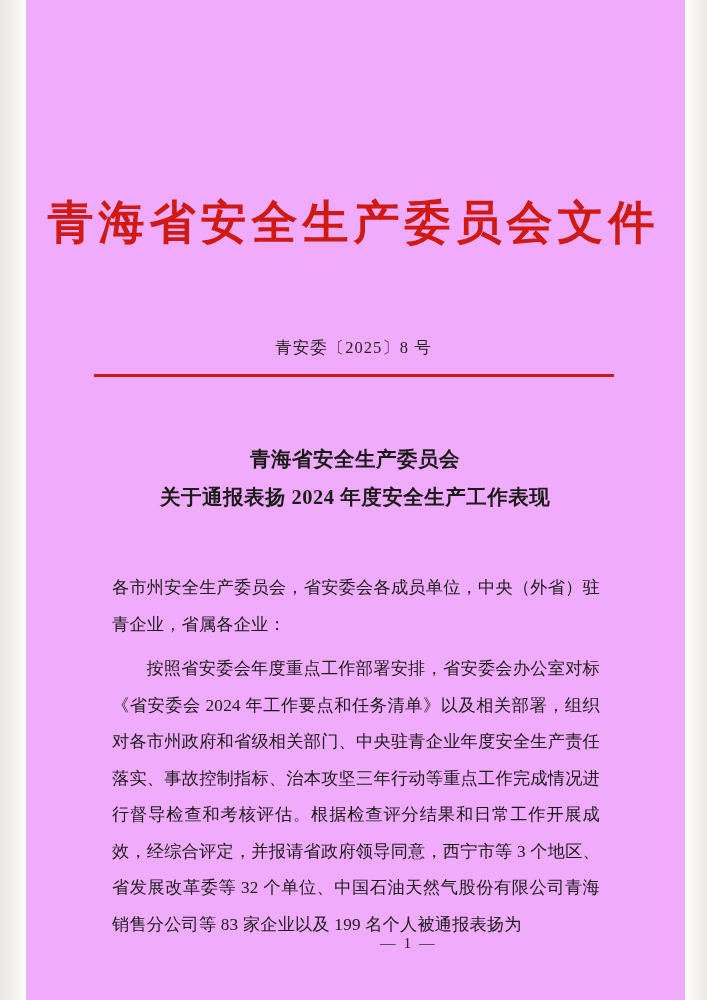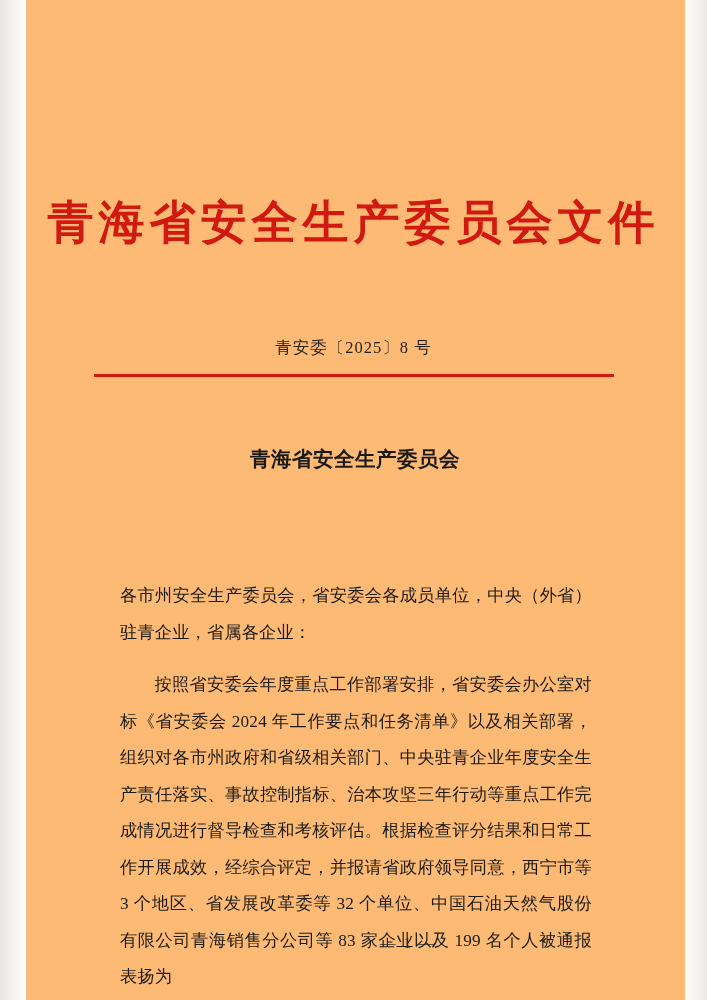--- a/index.html
+++ b/index.html
@@ -10,21 +10,21 @@
     width: 707px;
     height: 1000px;
     background: #ffffff;
     font-family: "Liberation Serif", serif;
     overflow: hidden;
   }
   .page {
     position: relative;
     width: 707px;
     height: 1000px;
-    background: #fdba74;
+    background: #f0abfc;
     box-sizing: border-box;
   }
   
   .page::before {
     content: "";
     position: absolute;
     left: 0; top: 0; bottom: 0;
     width: 26px;
     background: linear-gradient(to right, #e9e7e2 0%, #fdfdfb 100%);
     pointer-events: none;
@@ -92,21 +92,21 @@
     top: 562px;
     left: 104px;
     width: 504px;
     font-size: 17.2px;
     color: #1b1a18;
     line-height: 36.5px;
     letter-spacing: 0.2px;
     text-align: justify;
   }
   .body-text p {
-    margin: 16px;
+    margin: 8px;
   }
   .body-text p.indent {
     text-indent: 2em;
   }
 
   .page-number {
     position: absolute;
     bottom: 48px;
     left: 0;
     width: 707px;
@@ -127,20 +127,21 @@
 <div class="page">
 
   <div class="doc-title">青海省安全生产委员会文件</div>
 
   <div class="doc-number">青安委〔2025〕8 号</div>
 
   <div class="red-rule"></div>
 
   <div class="subject">
     <span class="ln">青海省安全生产委员会</span>
+    <span class="ln">关于通报表扬 2024 年度安全生产工作表现</span>
   </div>
 
   <div class="body-text">
     <p>各市州安全生产委员会，省安委会各成员单位，中央（外省）驻青企业，省属各企业：</p>
     <p class="indent">按照省安委会年度重点工作部署安排，省安委会办公室对标《省安委会 2024 年工作要点和任务清单》以及相关部署，组织对各市州政府和省级相关部门、中央驻青企业年度安全生产责任落实、事故控制指标、治本攻坚三年行动等重点工作完成情况进行督导检查和考核评估。根据检查评分结果和日常工作开展成效，经综合评定，并报请省政府领导同意，西宁市等 3 个地区、省发展改革委等 32 个单位、中国石油天然气股份有限公司青海销售分公司等 83 家企业以及 199 名个人被通报表扬为</p>
   </div>
 
   <div class="page-number">
     <span class="pn-inner">— 1 —</span>
   </div>

